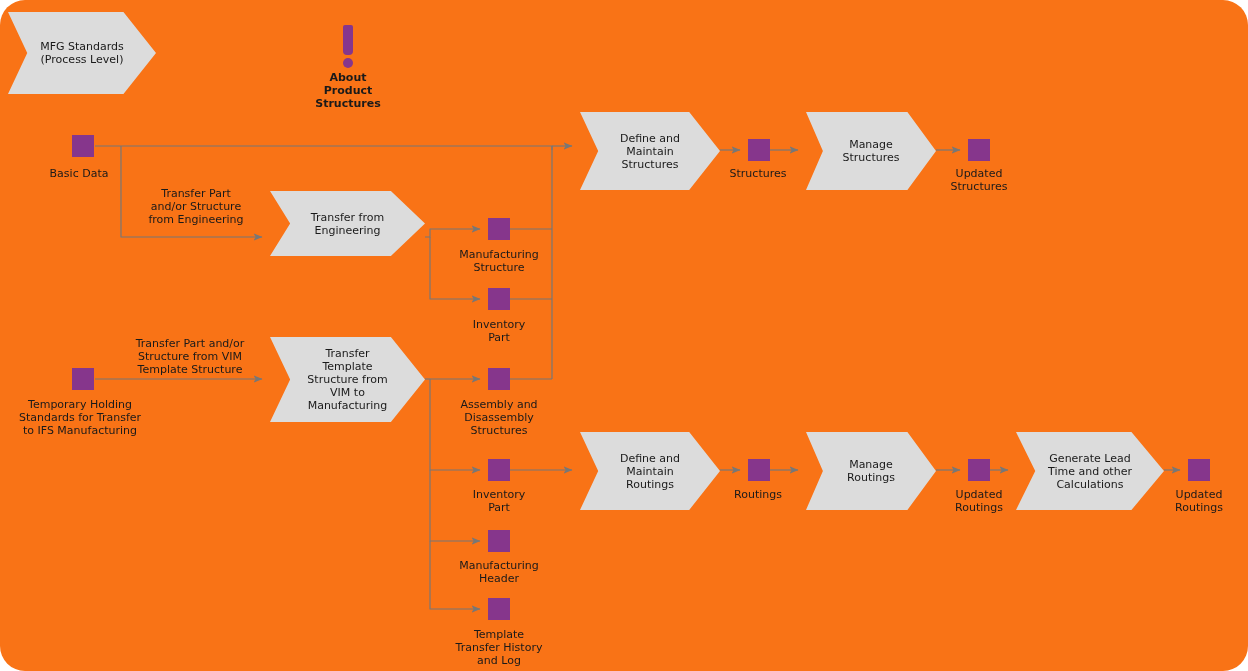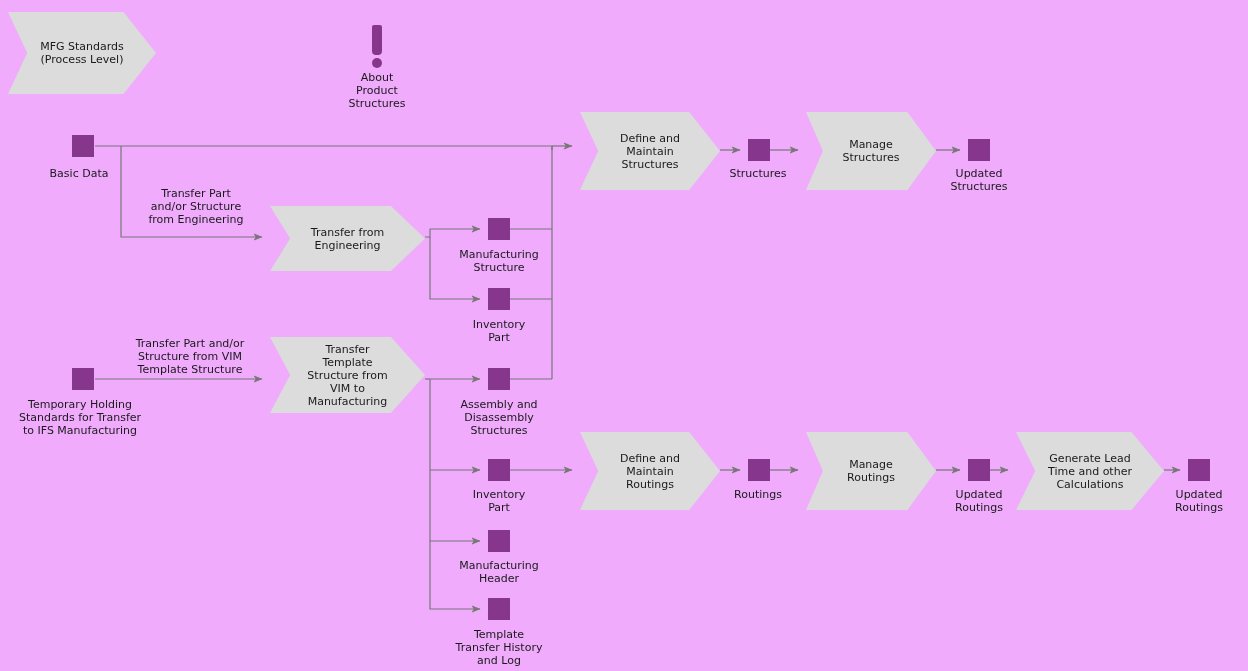--- a/index.html
+++ b/index.html
@@ -8,22 +8,23 @@
     background: #ffffff;
   }
   body {
     font-family: "DejaVu Sans", sans-serif;
     -webkit-font-smoothing: none;
   }
   #canvas {
     position: relative;
     width: 1248px;
     height: 671px;
-    background: #f0abfc;
+    background: #f97316;
     overflow: hidden;
+    border-radius: 25px;
   }
   #edges {
     position: absolute;
     left: 0;
     top: 0;
     width: 1248px;
     height: 671px;
     pointer-events: none;
   }
   
@@ -222,36 +223,36 @@
   </svg>
 
   <div class="shape chevron" style="left:8px; top:12px; width:148px; height:82px;">
     <div class="shadow"></div>
     <div class="body"></div>
     <div class="caption">MFG Standards
 (Process Level)</div>
   </div>
 
 
-  <div class="note" style="left:353px; top:25px; width:48px; height:100px;">
+  <div class="note" style="left:324px; top:25px; width:48px; height:100px;font-weight:bold;">
     <div class="bang-bar"></div>
     <div class="bang-dot"></div>
     <div class="note-label">About
 Product
 Structures</div>
   </div>
 
-  <div class="shape chevron" style="left:270px; top:206px; width:155px; height:65px;">
+  <div class="shape chevron" style="left:270px; top:191px; width:155px; height:65px;">
     <div class="shadow"></div>
     <div class="body"></div>
     <div class="caption">Transfer from
 Engineering</div>
   </div>
 
-  <div class="shape chevron" style="left:270px; top:337px; width:155px; height:76px;">
+  <div class="shape chevron" style="left:270px; top:337px; width:155px; height:85px;">
     <div class="shadow"></div>
     <div class="body"></div>
     <div class="caption">Transfer
 Template
 Structure from
 VIM to
 Manufacturing</div>
   </div>
 
   <div class="shape chevron" style="left:580px; top:112px; width:140px; height:78px;">

